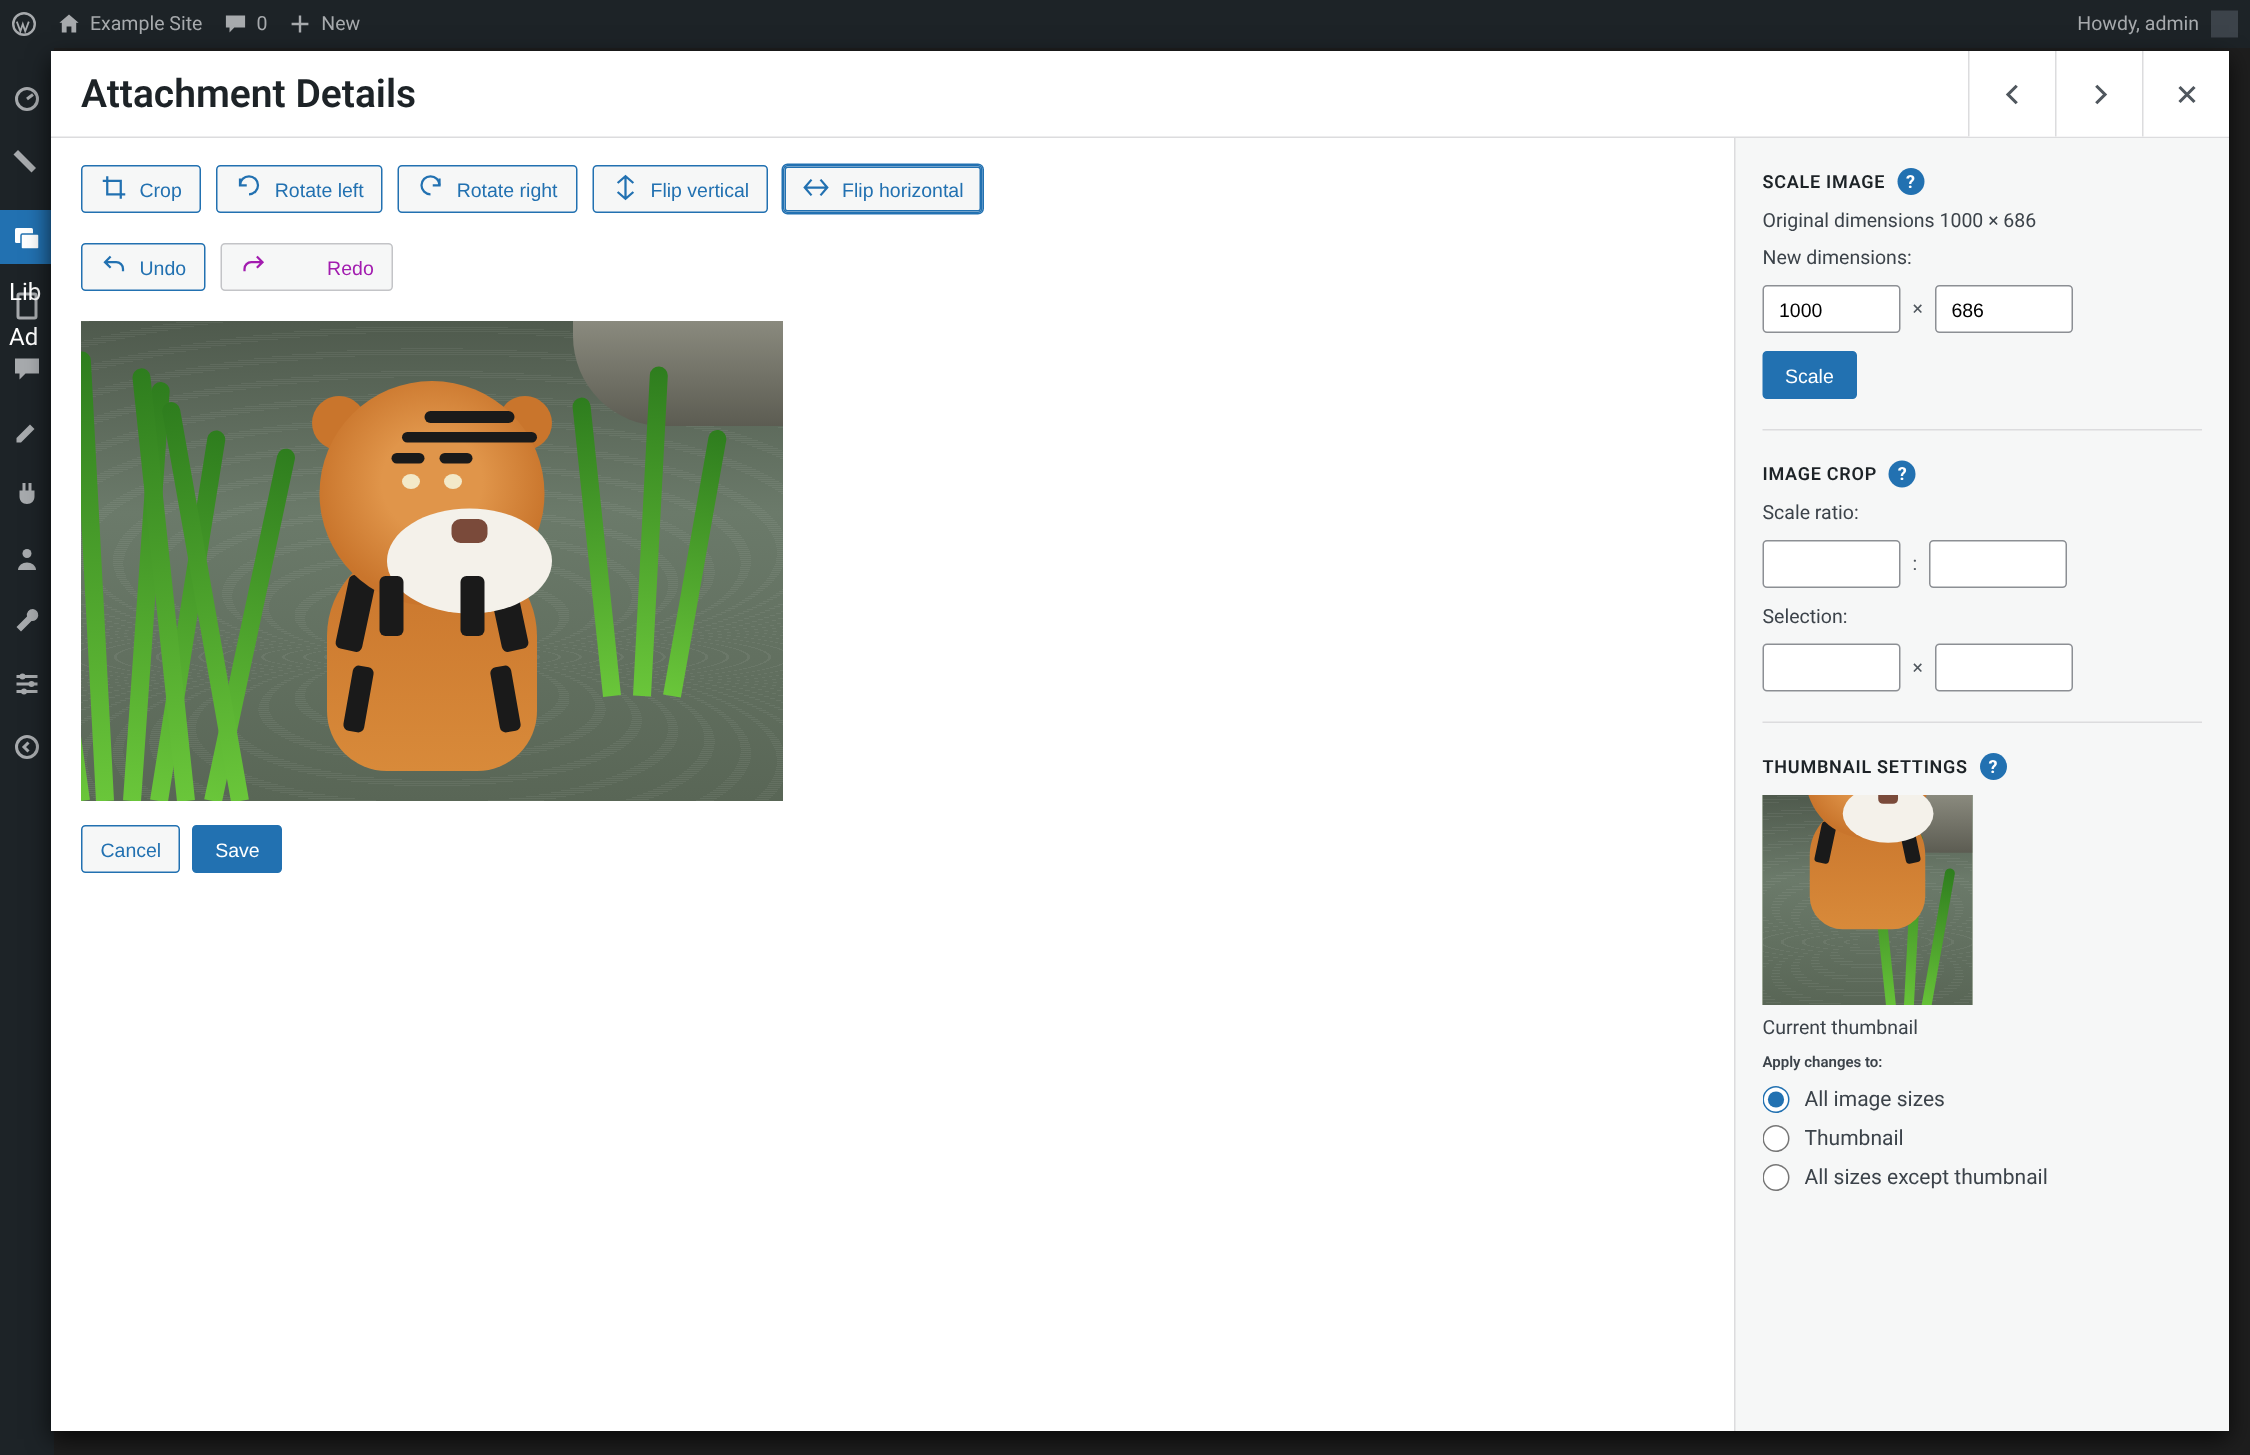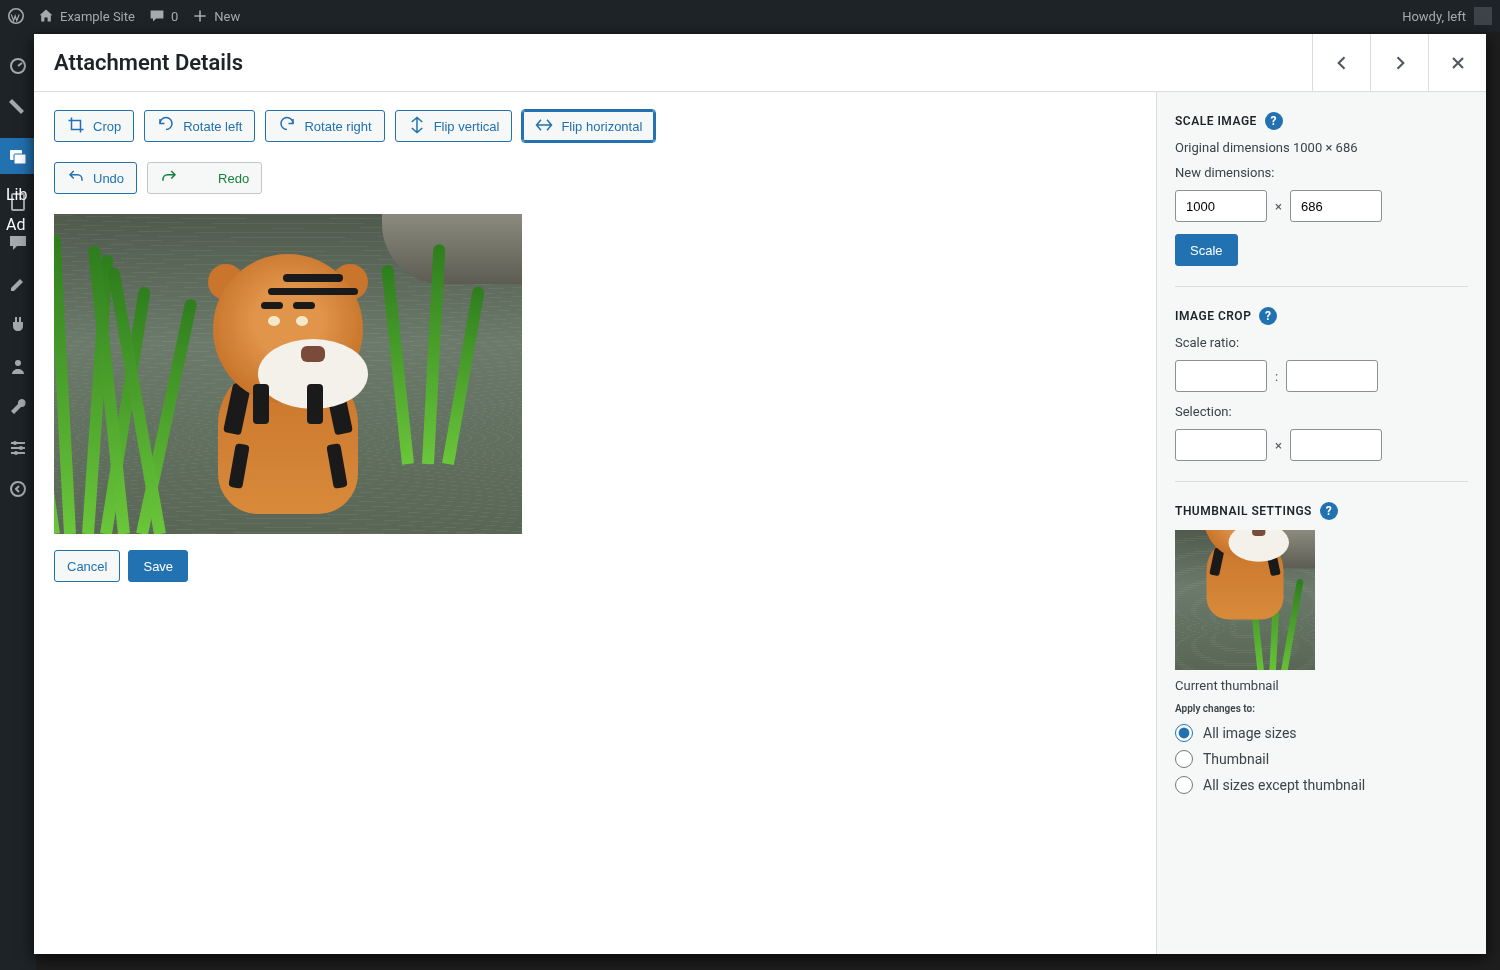--- a/index.html
+++ b/index.html
@@ -61,21 +61,21 @@
   }
   .modal-header {
     height: 58px;
     border-bottom: 1px solid #dcdcde;
     display: flex;
     align-items: center;
     padding-left: 20px;
     background: #fff;
   }
   .modal-header h1 {
-    font-size: 22px;
+    font-size: 26px;
     font-weight: 600;
     color: #1d2327;
   }
   .modal-nav {
     margin-left: auto;
     display: flex;
     height: 100%;
   }
   .modal-nav button {
     width: 58px;
@@ -118,21 +118,21 @@
     height: 32px;
     padding: 0 12px;
     border: 1px solid #2271b1;
     background: #f6f7f7;
     color: #2271b1;
     border-radius: 3px;
     font-size: 13px;
     cursor: pointer;
   }
   .btn.active { outline:1px solid #2271b1; box-shadow:0 0 0 1px #2271b1 inset; }
-  .btn.disabled { border-color:#c3c4c7; color:#15803d; cursor:default;gap:40px; }
+  .btn.disabled { border-color:#c3c4c7; color:#a21caf; cursor:default;gap:40px; }
   .btn svg { width:18px; height:18px; fill:currentColor; }
   .btn.icon-stroke svg { fill:none; stroke:currentColor; stroke-width:2; }
 
   .image-holder {
     width: 468px;
     height: 320px;
     background: #667a5a;
     position: relative;
     overflow:hidden;
   }
@@ -213,21 +213,21 @@
         <span>0</span>
       </span>
     <span class="ab-item">
         <svg viewBox="0 0 20 20">
           <path d="M9 3h2v6h6v2h-6v6H9v-6H3V9h6z"></path>
         </svg>
         <span>New</span>
       </span>
   </div>
   <div class="ab-right">
-    <span>Howdy, left</span>
+    <span>Howdy, admin</span>
     <span class="avatar"></span>
   </div>
 </div>
 
 <div class="sidebar-stub">
   <span><svg viewBox="0 0 20 20">
         <circle cx="10" cy="10" r="7" fill="none" stroke="#a7aaad" stroke-width="2"></circle>
         <path d="M10 10l4-3" stroke="#a7aaad" stroke-width="2"></path>
       </svg></span>
   <span><svg viewBox="0 0 20 20">

